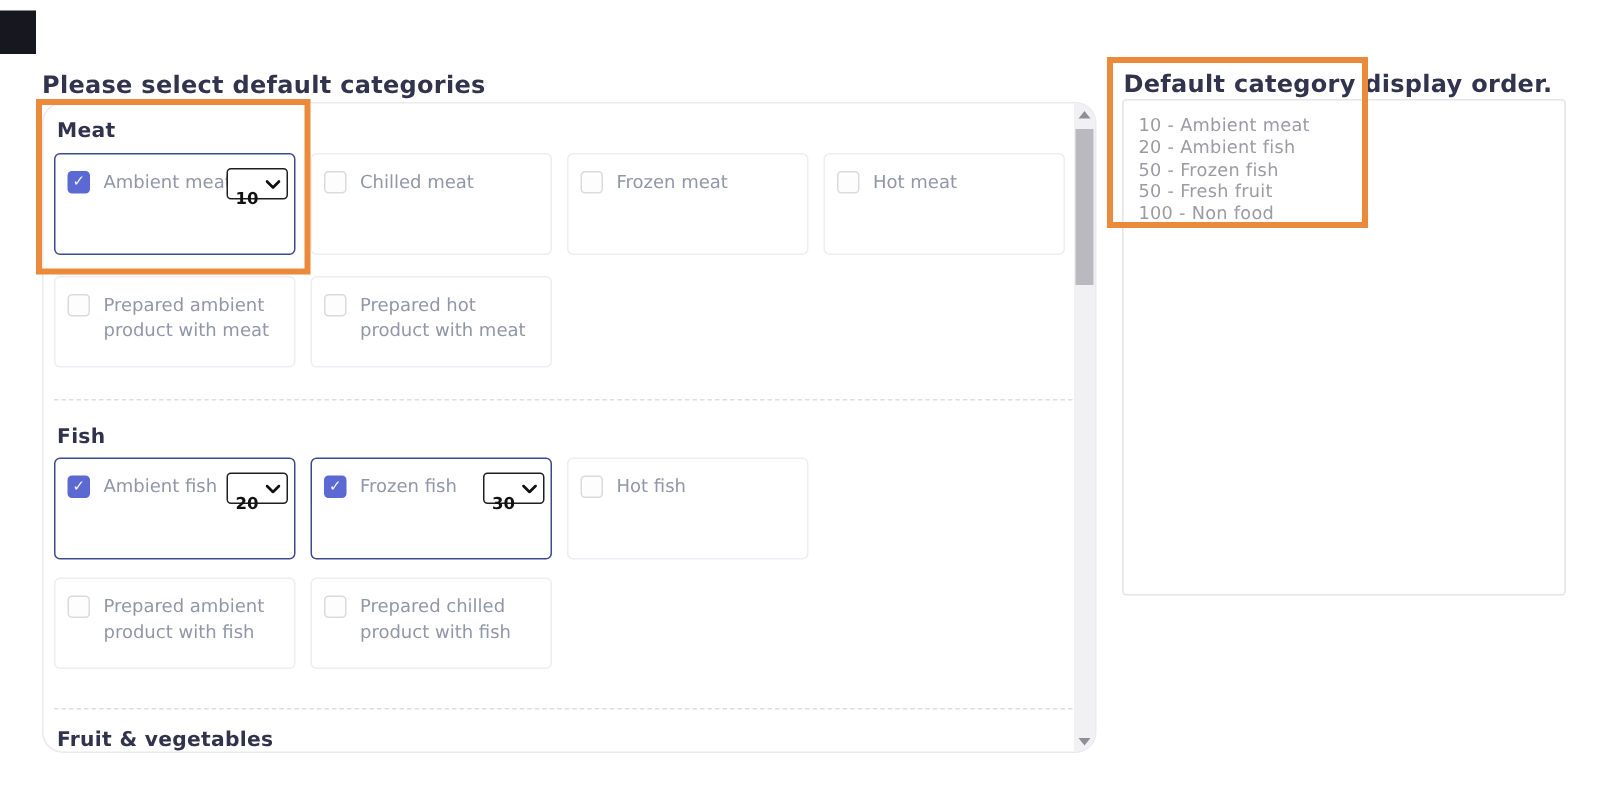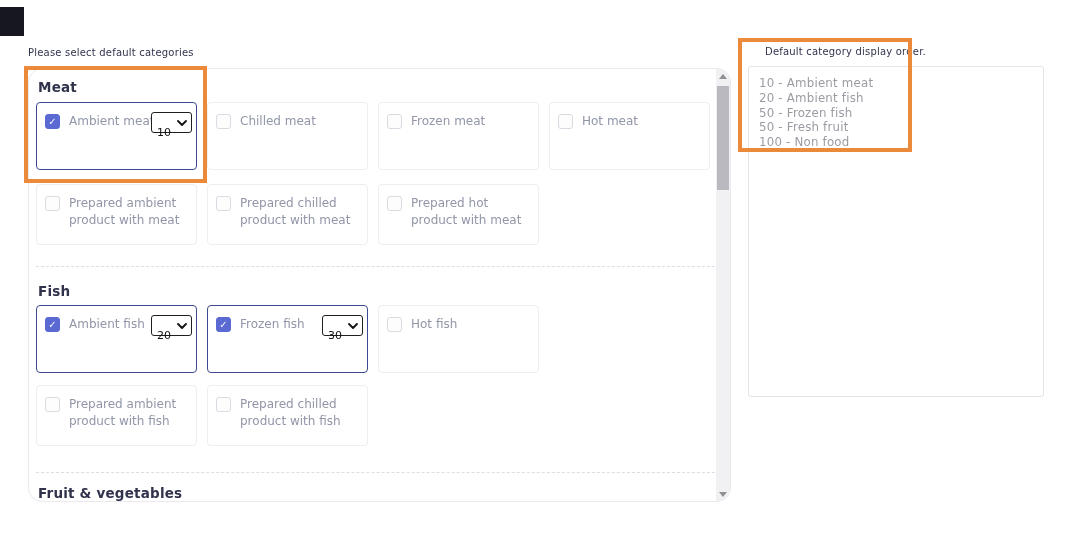--- a/index.html
+++ b/index.html
@@ -4,24 +4,24 @@
 <style>
   * { box-sizing: border-box; margin: 0; padding: 0; }
   html, body { background: #ffffff; }
   body {
     width: 1072px; height: 534px; position: relative; overflow: hidden;
     font-family: "DejaVu Sans", "Liberation Sans", sans-serif;
   }
   .corner { position: absolute; left: 0; top: 7px; width: 24px; height: 29px; background: #17171f; }
 
   .top-label {
-    position: absolute; font-size: 10px; font-weight: normal; color: #32344e; letter-spacing: .2px;
+    position: absolute; font-size: 16px; font-weight: bold; color: #32344e; letter-spacing: .2px;
   }
   .top-label.left  { left: 28px; top: 47px; }
-  .top-label.right { left: 749px; top: 46px; margin-left: 16px; }
+  .top-label.right { left: 749px; top: 46px; }
 
   
   .panel {
     position: absolute; left: 28px; top: 68px; width: 703px; height: 434px;
     border: 1px solid #e9e9ee; border-radius: 14px; background: #fff; overflow: hidden;
   }
   .sec-title { position: absolute; left: 9px; font-size: 13.5px; font-weight: 600; color: #31334c; letter-spacing: .2px; }
   .row { position: absolute; left: 7px; display: flex; gap: 10px; }
   .card {
     width: 161px; height: 68px; background: #fff;
@@ -38,21 +38,21 @@
   }
   .cb.on { background: #5b69d2; border-color: #5b69d2; }
   .chk { font-style: normal; color: rgba(255,255,255,.95); font-size: 10px; line-height: 1; }
   .lbl { margin-left: 9px; font-size: 12px; line-height: 1.4; color: #9196a8; padding-right: 2px; }
   .sel-box {
     position: absolute; top: 9px; right: 4px; width: 41px; height: 21px;
     border: 1.5px solid #1f1f1f; border-radius: 3px; background: #fff;
     display: flex; align-items: center; justify-content: space-between; padding: 0 4px 0 5px;
     cursor: pointer;
   }
-  .sel-box .val { font-size: 11px; font-weight: normal; color: #121212; margin-top: 20px; }
+  .sel-box .val { font-size: 11px; font-weight: bold; color: #121212; margin-top: 20px; }
   .dash { position: absolute; left: 7px; width: 679px; border-top: 1px dashed #dddde3; }
 
   
   .scrollbar { position: absolute; top: 0; right: 0; width: 14px; height: 100%; background: #f1f1f4; }
   .sb-btn { position: absolute; left: 0; width: 14px; height: 14px; display: flex; align-items: center; justify-content: center; }
   .sb-btn.up { top: 0; } .sb-btn.down { bottom: 0; }
   .tri-up   { width: 0; height: 0; border-left: 4px solid transparent; border-right: 4px solid transparent; border-bottom: 5px solid #8f8f96; }
   .tri-down { width: 0; height: 0; border-left: 4px solid transparent; border-right: 4px solid transparent; border-top: 5px solid #8f8f96; }
   .sb-thumb { position: absolute; left: 1px; width: 12px; top: 17px; height: 104px; background: #b9b9bf; }
 
@@ -103,24 +103,20 @@
     <div class="card">
       <span class="cb"></span>
       <span class="lbl">Hot meat</span>
     </div>
   </div>
 
   <div class="row r2" style="top:115px">
     <div class="card">
       <span class="cb"></span>
       <span class="lbl">Prepared ambient product with meat</span>
-    </div>
-    <div class="card">
-      <span class="cb"></span>
-      <span class="lbl">Prepared chilled product with meat</span>
     </div>
     <div class="card">
       <span class="cb"></span>
       <span class="lbl">Prepared hot product with meat</span>
     </div>
   </div>
 
   <div class="dash" style="top:197px"></div>
 
   <div class="sec-title" style="top:214px">Fish</div>

